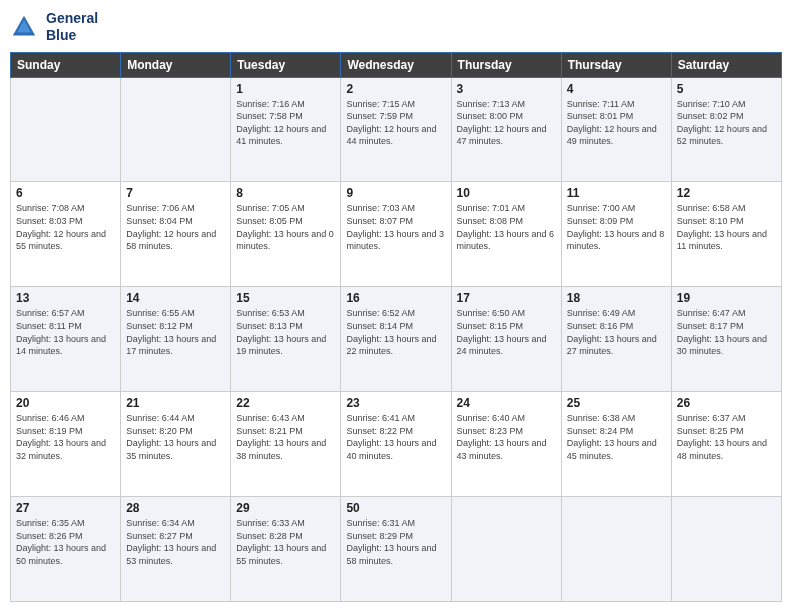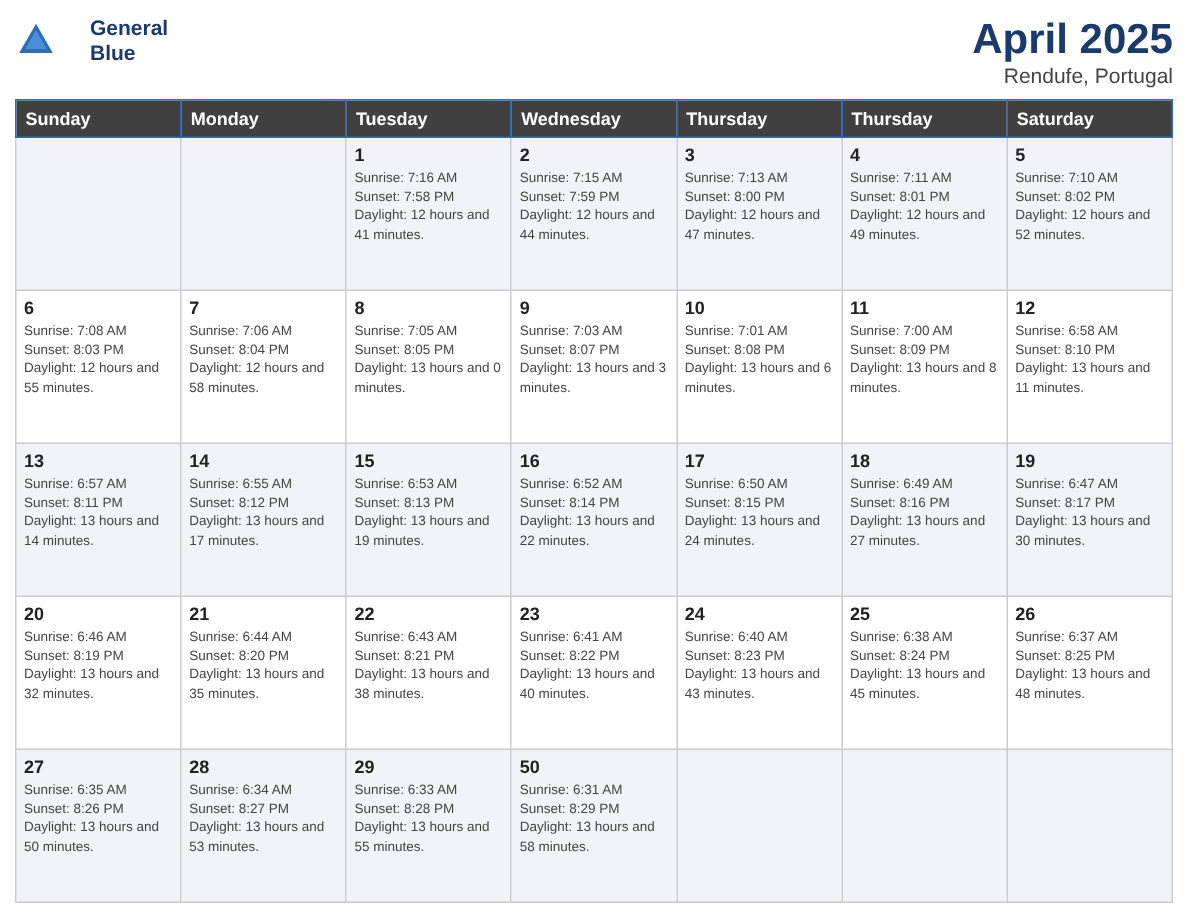--- a/index.html
+++ b/index.html
@@ -19,21 +19,21 @@
     }
     .header {
       display: flex;
       justify-content: space-between;
       align-items: flex-start;
       margin-bottom: 8px;
     }
     .logo {
       display: flex;
       align-items: center;
-      gap: 22px;
+      gap: 8px;
     }
     .logo-text {
       font-size: 14px;
       font-weight: bold;
       color: #1a3a6b;
       line-height: 1.2;
     }
     .logo-icon {
       width: 28px;
       height: 28px;
@@ -103,24 +103,20 @@
   <div class="header">
     <div class="logo">
       <svg class="logo-icon" viewBox="0 0 40 40">
         <polygon points="20,4 36,32 4,32" fill="#2e6db4"></polygon>
         <polygon points="20,10 30,28 10,28" fill="#4a90d9"></polygon>
       </svg>
       <div class="logo-text">
         <div>General</div>
         <div>Blue</div>
       </div>
-    </div>
-    <div class="title-block">
-      <div class="month-year">April 2025</div>
-      <div class="location">Rendufe, Portugal</div>
     </div>
   </div>
 
   <table class="calendar">
     <thead>
       <tr>
         <th>Sunday</th>
         <th>Monday</th>
         <th>Tuesday</th>
         <th>Wednesday</th>

